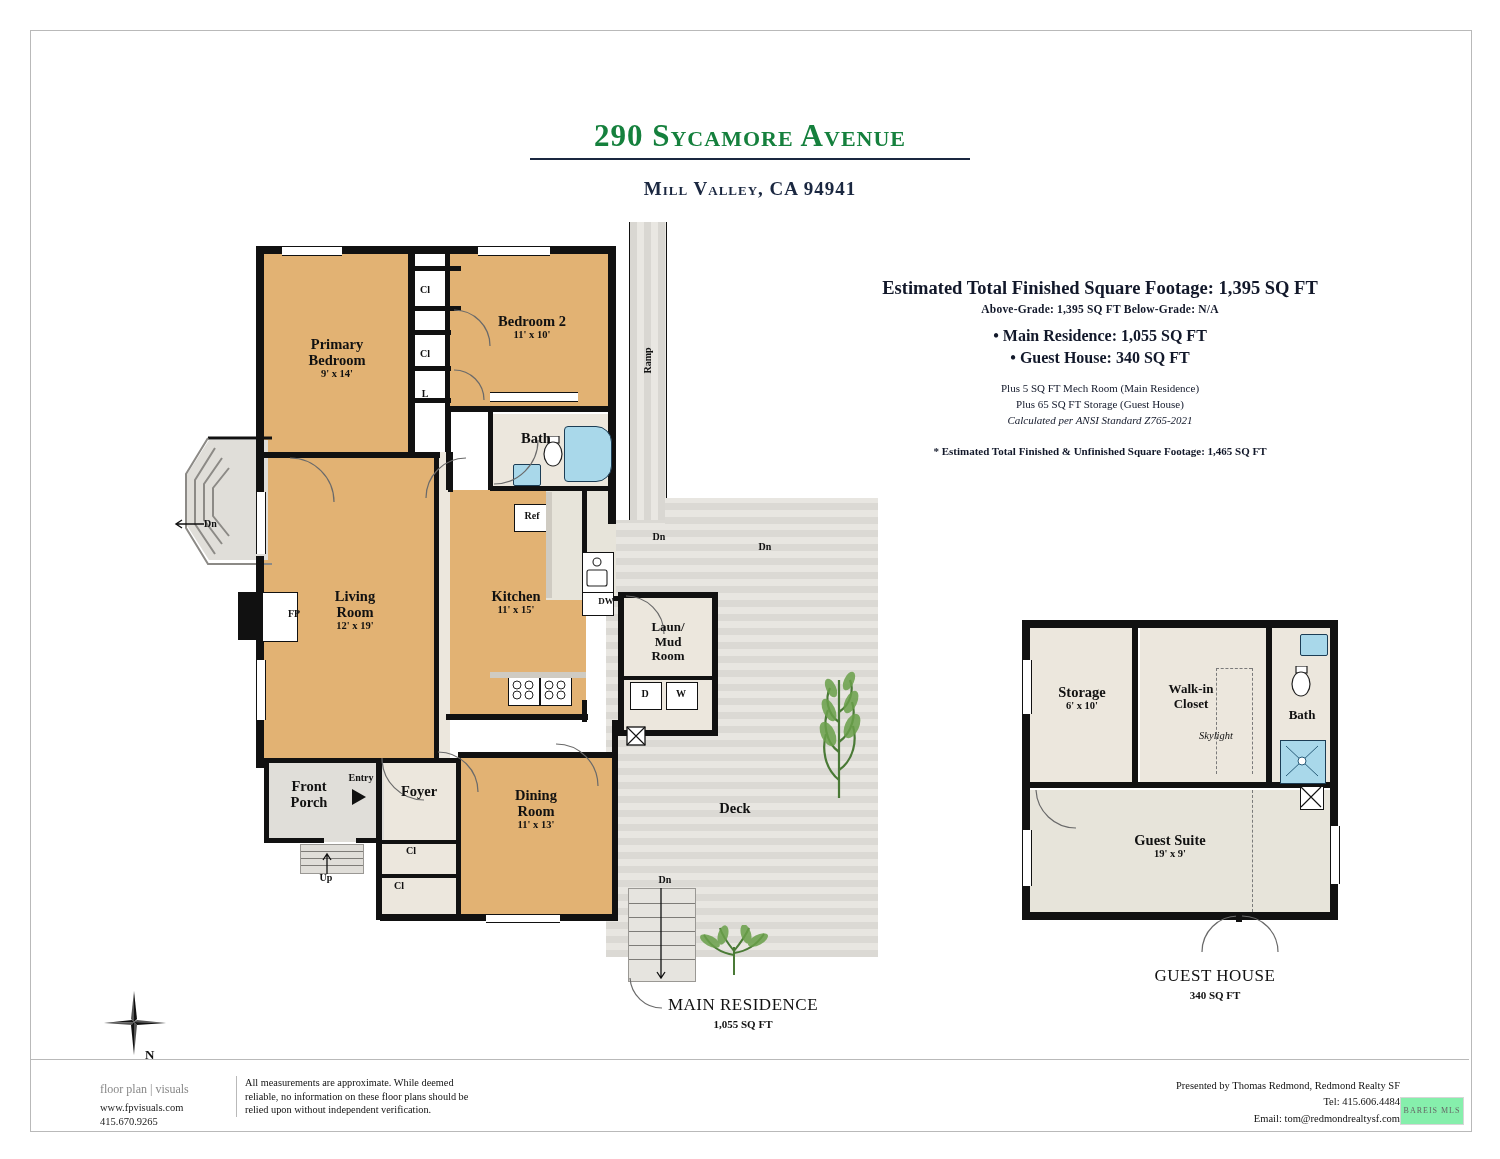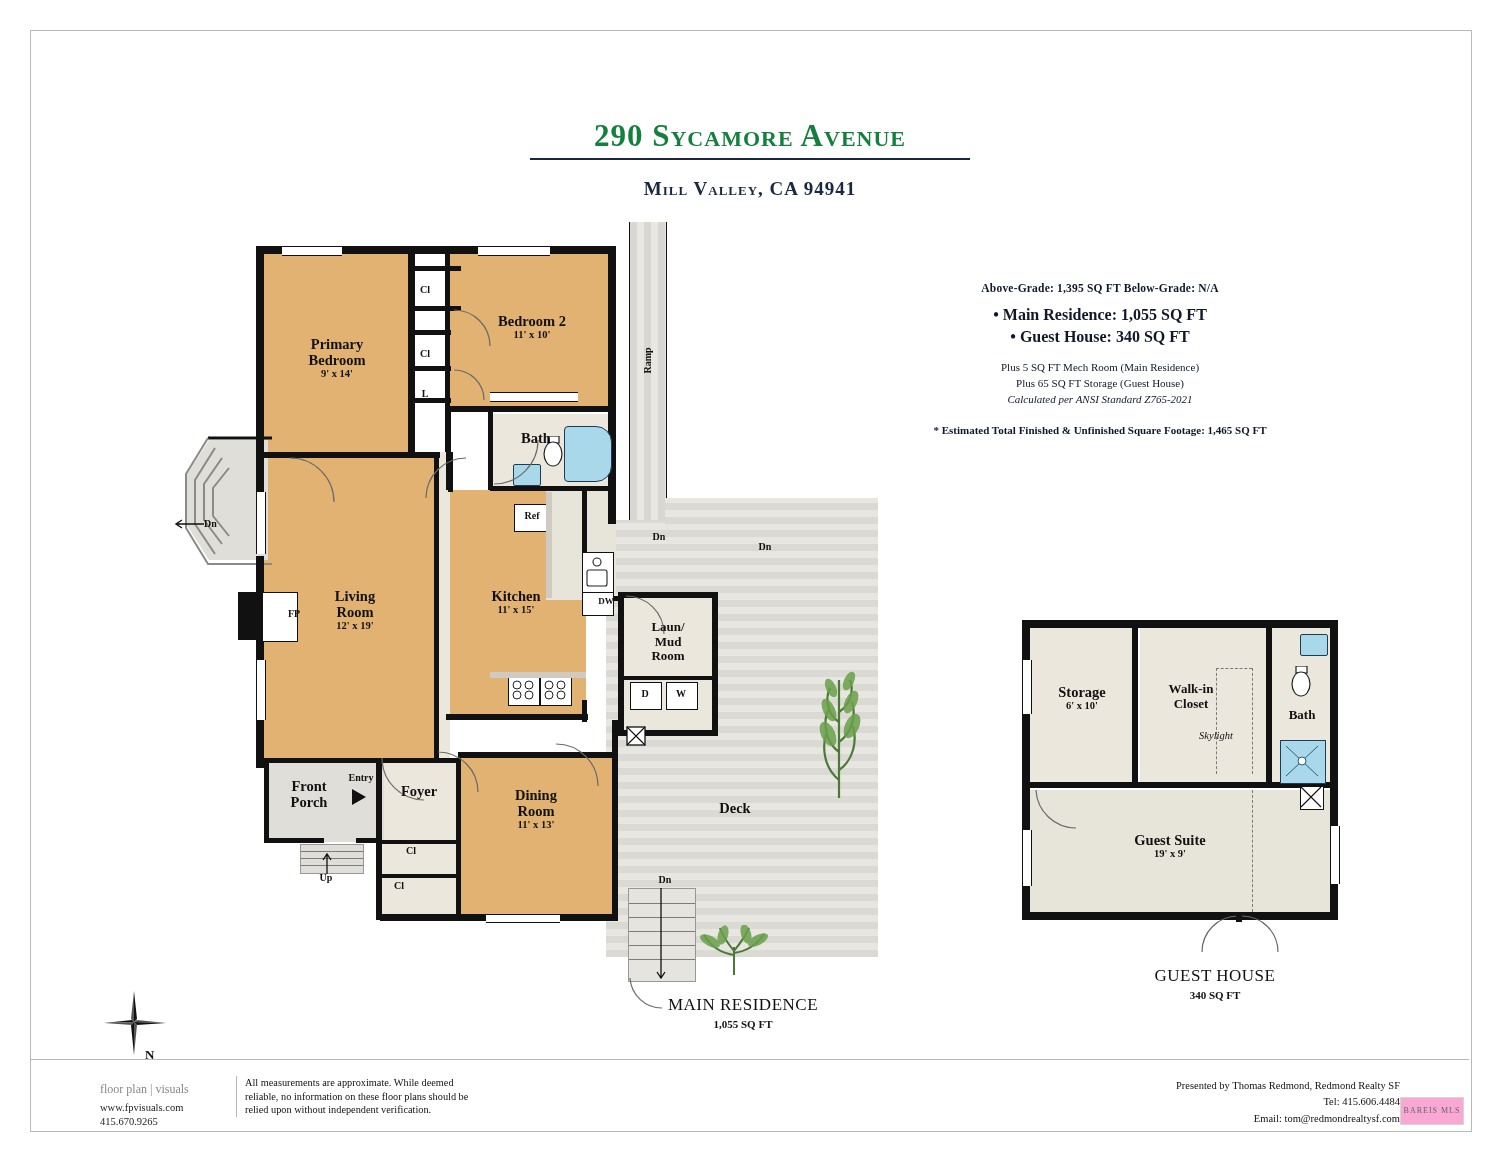--- a/index.html
+++ b/index.html
@@ -53,34 +53,35 @@
 
   
   .footrule{position:absolute;left:31px;top:1059px;width:1438px;height:1px;background:#b9b9b9;}
   .brand{position:absolute;left:100px;top:1082px;width:150px;}
   .brand .b1{font-size:12px;font-weight:700;color:#1a3a6b;}
   .brand .b1 span{color:#888;font-weight:400;}
   .brand .b2{font-size:10.5px;color:#222;margin-top:5px;}
   .brand .b3{font-size:10.5px;color:#222;margin-top:3px;}
   .disc{position:absolute;left:236px;top:1076px;width:230px;font-size:10.3px;line-height:1.33;color:#111;border-left:1px solid #b9b9b9;padding-left:8px;}
   .presented{position:absolute;right:100px;top:1078px;text-align:right;font-size:10.5px;line-height:1.55;color:#111;}
-  .mls{position:absolute;right:36px;bottom:34px;width:62px;height:26px;background:#f9a8d4;border:1px solid #d6d6d6;font-size:8px;color:#666;text-align:center;line-height:26px;letter-spacing:1px;}
+  .mls{position:absolute;right:36px;bottom:34px;width:62px;height:26px;background:#86efac;border:1px solid #d6d6d6;font-size:8px;color:#666;text-align:center;line-height:26px;letter-spacing:1px;}
   .plant{position:absolute;}
 </style>
 </head>
 <body>
 
 <div class="page">
   <div class="frame"></div>
 
   <div class="title">290 Sycamore Avenue</div>
   <div class="title-rule"></div>
   <div class="subtitle">Mill Valley, CA 94941</div>
 
   <div class="stats">
+    <div class="s1">Estimated Total Finished Square Footage: 1,395 SQ FT</div>
     <div class="s2">Above-Grade: 1,395 SQ FT    Below-Grade: N/A</div>
     <div class="s3">• Main Residence: 1,055 SQ FT</div>
     <div class="s4">• Guest House: 340 SQ FT</div>
     <div class="s5">
       <div>Plus 5 SQ FT Mech Room (Main Residence)</div>
       <div>Plus 65 SQ FT Storage (Guest House)</div>
       <div><i>Calculated per ANSI Standard Z765-2021</i></div>
     </div>
     <div class="s6">* Estimated Total Finished &amp; Unfinished Square Footage: 1,465 SQ FT</div>
   </div>

